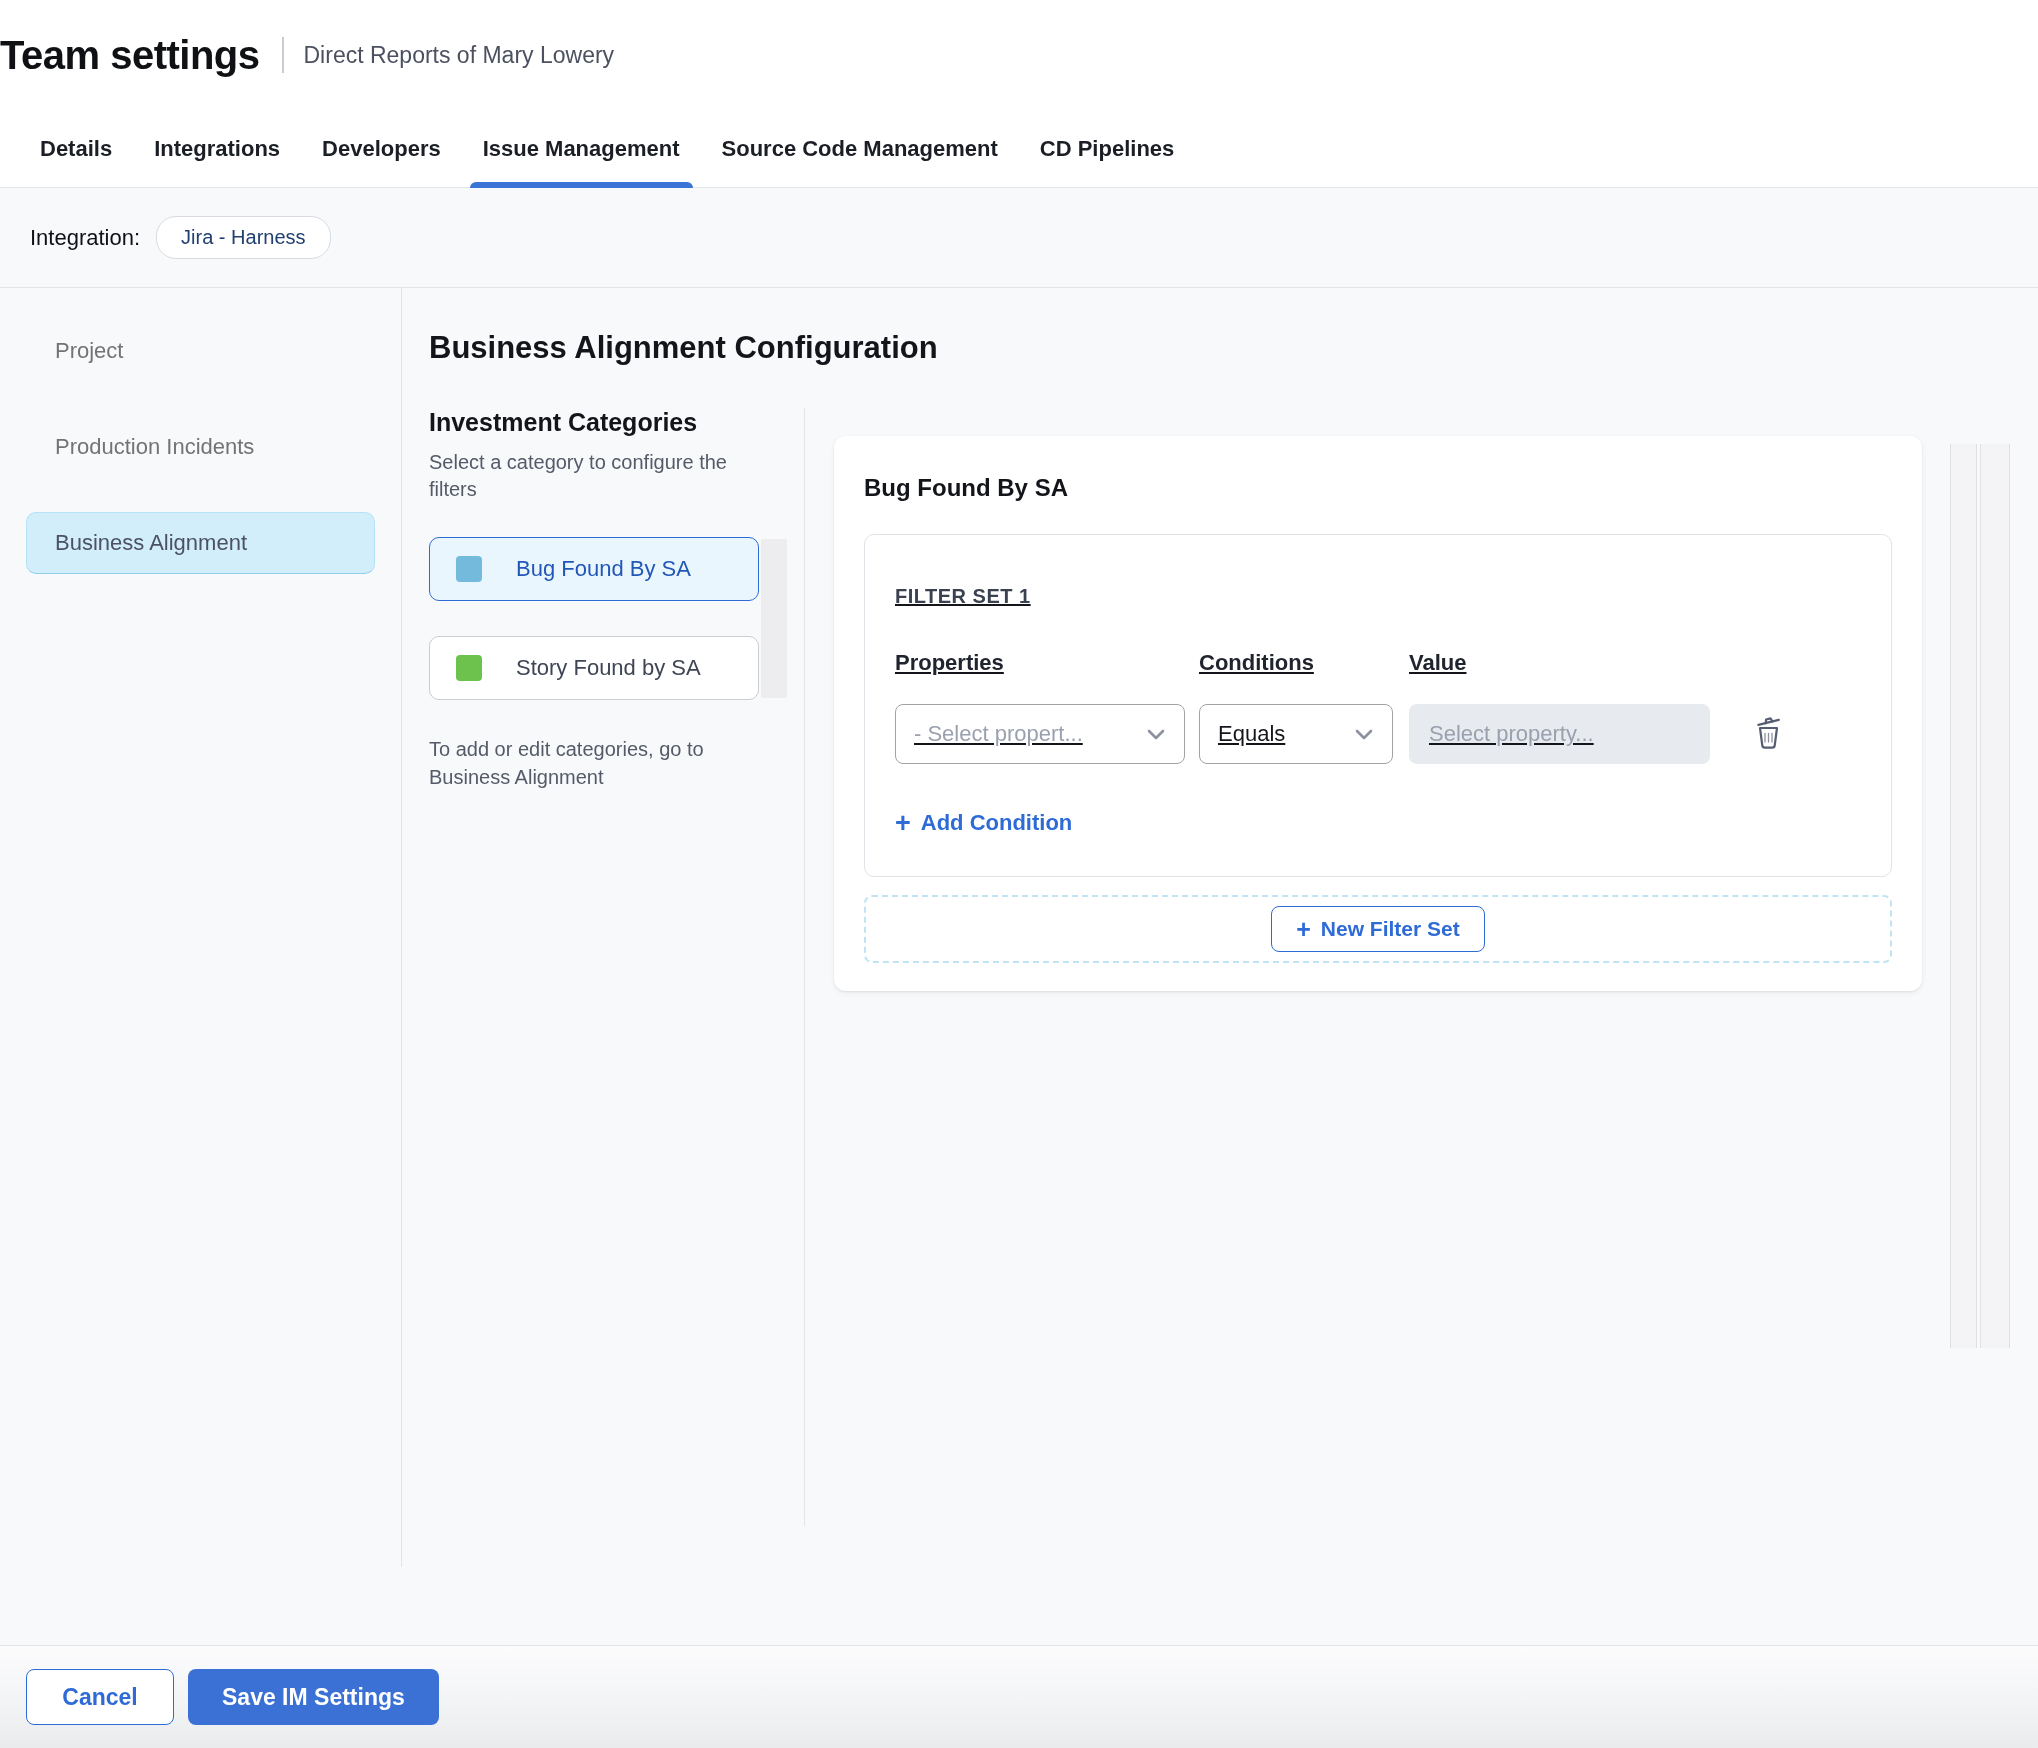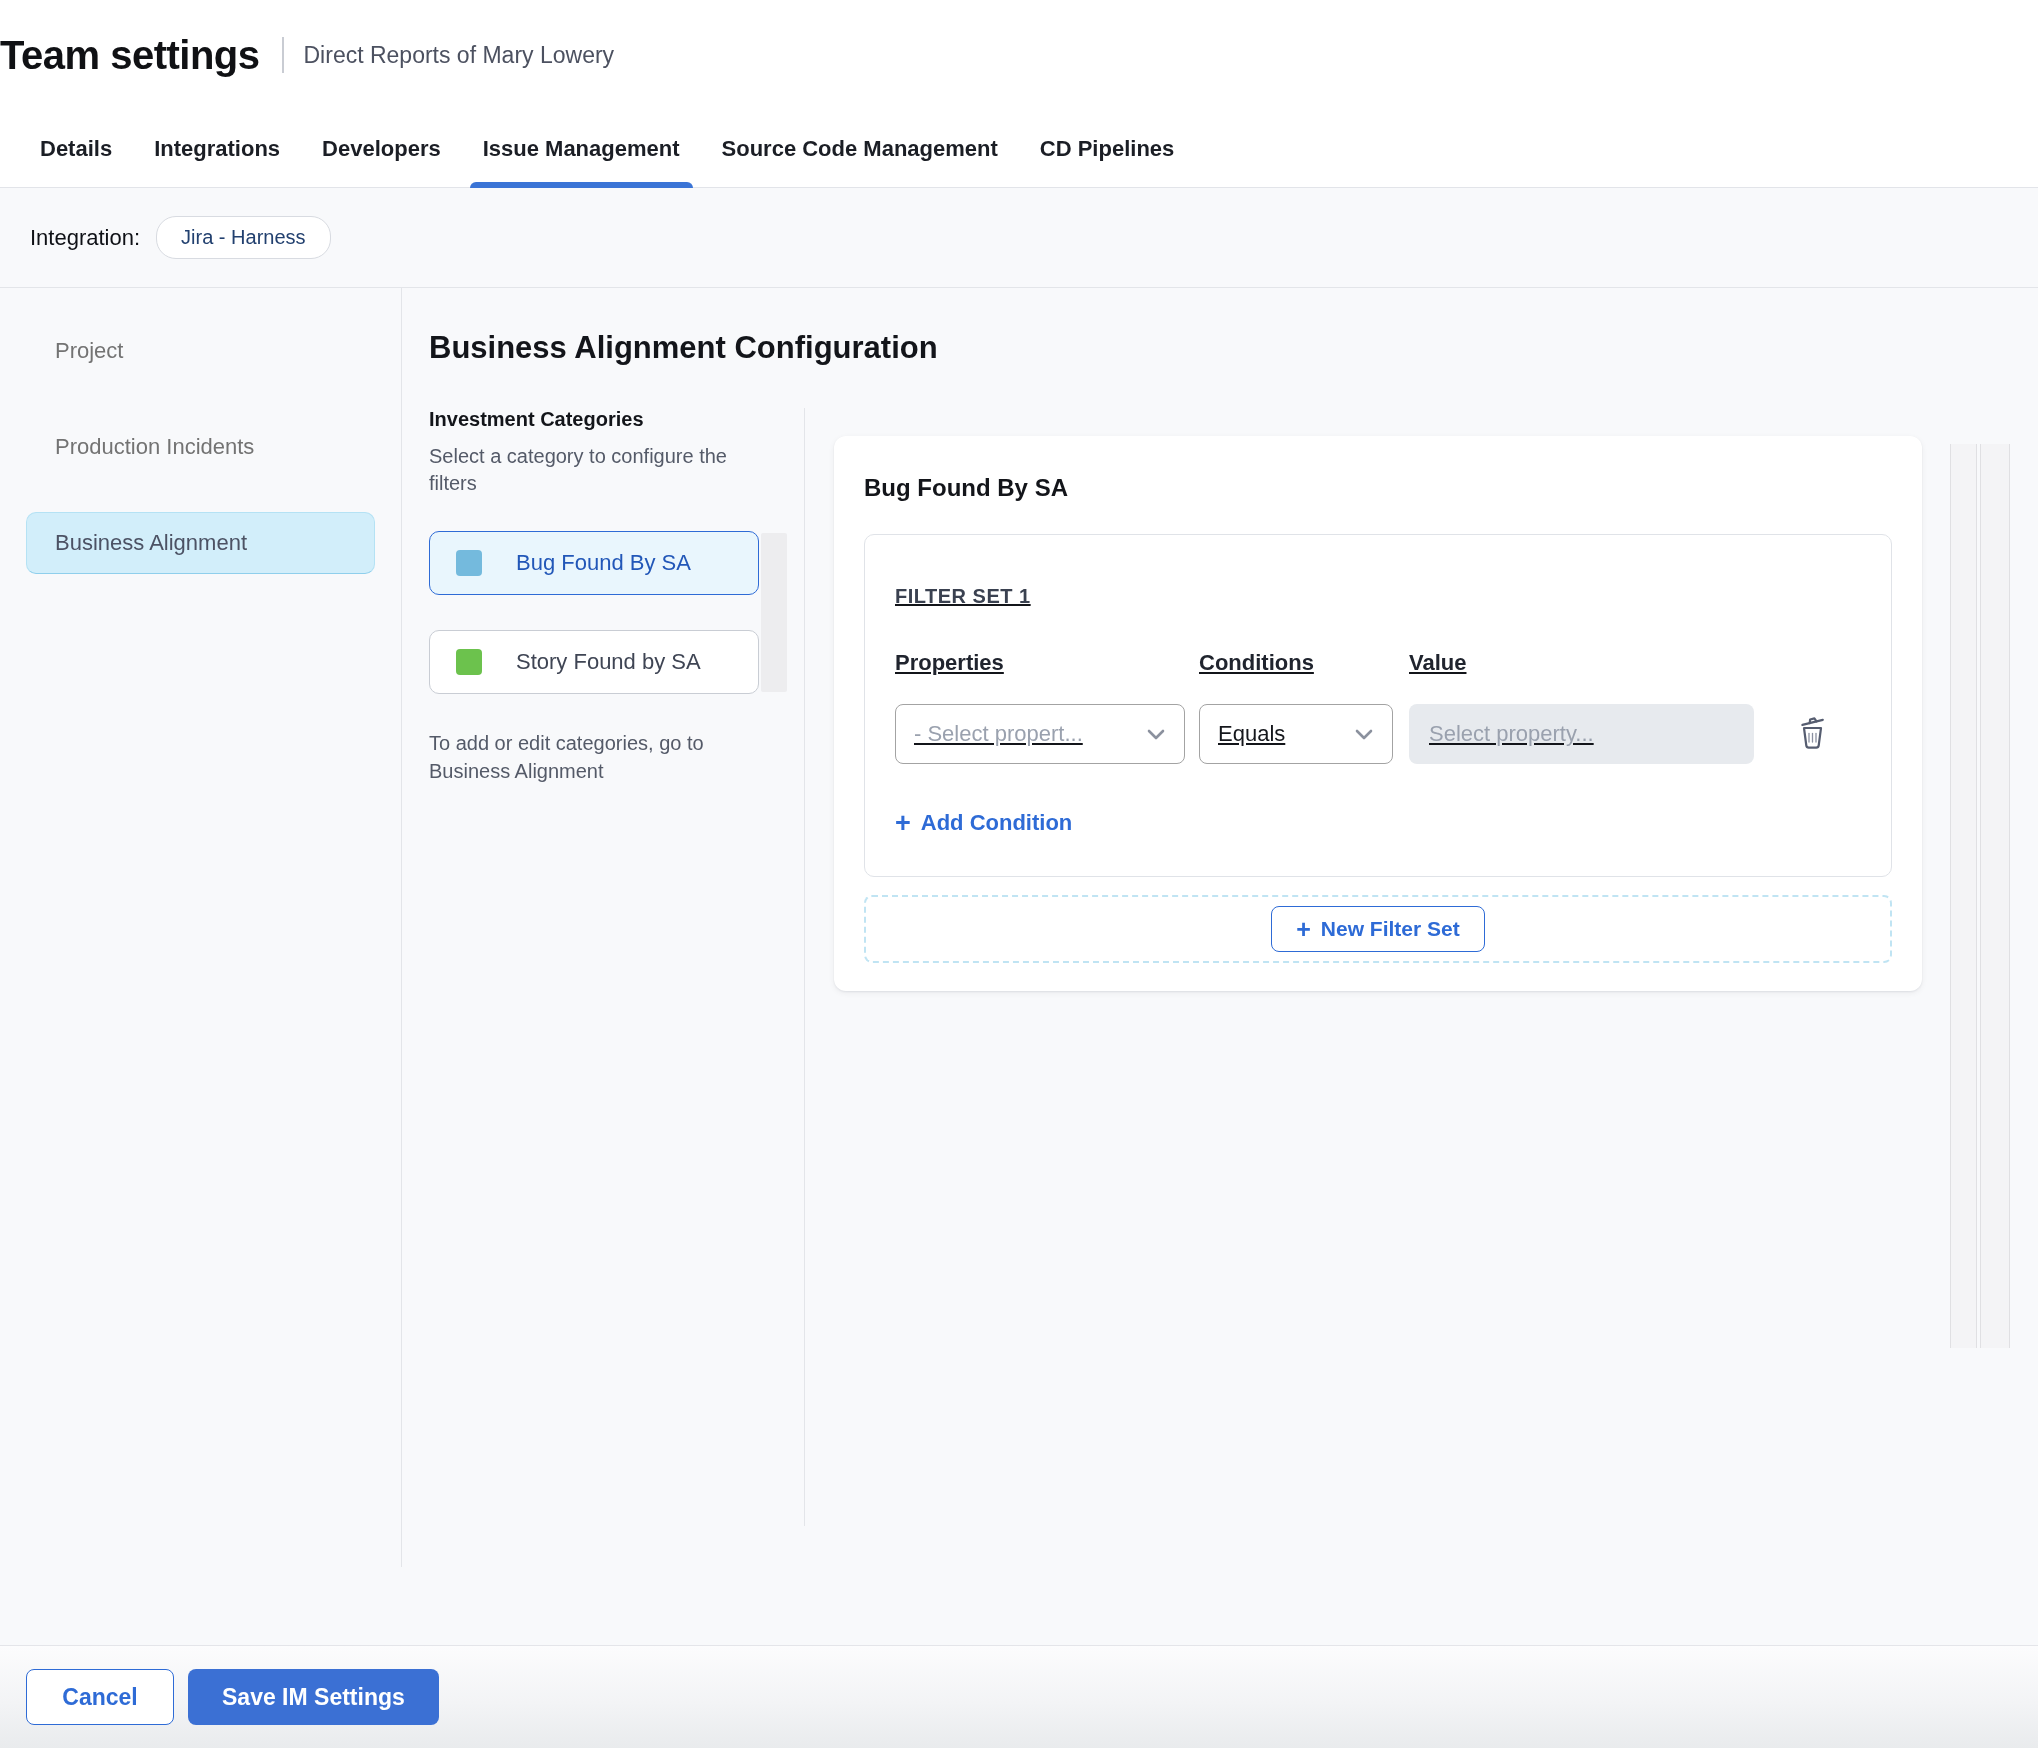--- a/index.html
+++ b/index.html
@@ -36,21 +36,21 @@
   .nav-item { height:62px; margin:0 26px 34px 26px; display:flex; align-items:center; padding-left:28px; font-size:22px; color:#737373; border-radius:10px; border:1px solid transparent; cursor:pointer; }
   .nav-item.active { background:#d2eefa; border-color:#b5e2f4; border-bottom-color:#8fcfec; color:#4c5264; }
 
   
   .main { flex:1 1 auto; padding:42px 0 0 27px; }
   .page-head { font-size:31px; font-weight:700; color:#13151a; }
   .page-sub { margin-top:14px; font-size:22px; color:#545a68; }
   .main-cols { display:flex; margin-top:42px; height:1118px; }
 
   .cat-col { width:375px; flex:0 0 auto; }
-  .cat-title { font-size:20px; font-weight:700; color:#13151a; }
+  .cat-title { font-size:25px; font-weight:700; color:#13151a; }
   .cat-hint { margin-top:12px; font-size:20px; color:#545a68; width:305px; line-height:1.35; }
   .cat-list { margin-top:34px; position:relative; width:362px; }
   .cat-scroll-track { position:absolute; left:332px; top:2px; bottom:2px; width:26px; background:#ededef; border-radius:2px; cursor:pointer; }
   .cat-btn { width:330px; height:64px; display:flex; align-items:center; padding-left:26px; border-radius:10px; margin-bottom:35px; background:#fff; border:1px solid #c9cdd4; font-size:22px; color:#3f4554; cursor:pointer; text-align:left; font-family:inherit; }
   .cat-btn.selected { background:#e9f6fd; border:1.5px solid #2e6bd6; color:#2257b8; }
   .swatch { width:26px; height:26px; border-radius:4px; margin-right:34px; flex:0 0 auto; }
   .cat-note { margin-top:34px; font-size:20px; color:#545a68; width:315px; line-height:1.4; }
 
   .divider-v { width:1px; background:#e3e5e9; flex:0 0 auto; }
 
@@ -62,21 +62,21 @@
   .fs-title { font-size:20px; font-weight:700; color:#3a4150; letter-spacing:.5px; }
   .fs-labels { display:flex; margin-top:42px; font-size:22px; font-weight:700; color:#20242e; }
   .fs-labels .l1 { width:304px; } .fs-labels .l2 { width:210px; }
   .fs-controls { display:flex; align-items:center; margin-top:28px; }
   .sel { height:60px; border:1px solid #a3a3a3; border-radius:8px; background:#fff; display:flex; align-items:center; padding:0 18px; cursor:pointer; }
   .sel .txt { font-size:22px; color:#15171c; }
   .sel.placeholder .txt { color:#9aa1ae; }
   .chev { margin-left:auto; flex:0 0 auto; }
   .sel1 { width:290px; margin-right:14px; }
   .sel2 { width:194px; margin-right:16px; }
-  .value-input { width:345px; height:60px; border:none; border-radius:8px; background:#e7eaee; padding:0 20px; font-size:22px; color:#0c4a6e; font-family:inherit; }
+  .value-input { width:301px; height:60px; border:none; border-radius:8px; background:#e7eaee; padding:0 20px; font-size:22px; color:#0c4a6e; font-family:inherit; }
   .value-input::placeholder { color:#9aa1ae; }
   .trash-btn { margin-left:40px; background:none; border:none; cursor:pointer; display:flex; align-items:center; }
   .add-cond { margin-top:46px; display:inline-flex; align-items:center; gap:10px; color:#2e6bd6; font-size:22px; font-weight:700; background:none; border:none; cursor:pointer; font-family:inherit; }
   .plus { font-size:27px; font-weight:700; line-height:0.9; }
   .dashed { margin-top:18px; border:2px dashed #c0e4f3; border-radius:8px; height:68px; display:flex; align-items:center; justify-content:center; }
   .new-filter-btn { height:46px; background:#fff; border:1.5px solid #2e6bd6; border-radius:8px; color:#2e6bd6; font-size:21px; font-weight:700; display:flex; align-items:center; gap:10px; padding:0 24px; cursor:pointer; font-family:inherit; }
   .new-filter-btn .plus { font-size:25px; }
 
   
   .strip { position:absolute; top:256px; height:904px; background:#f4f4f6; border-left:1px solid #e0e0e3; border-right:1px solid #e0e0e3; cursor:pointer; }

